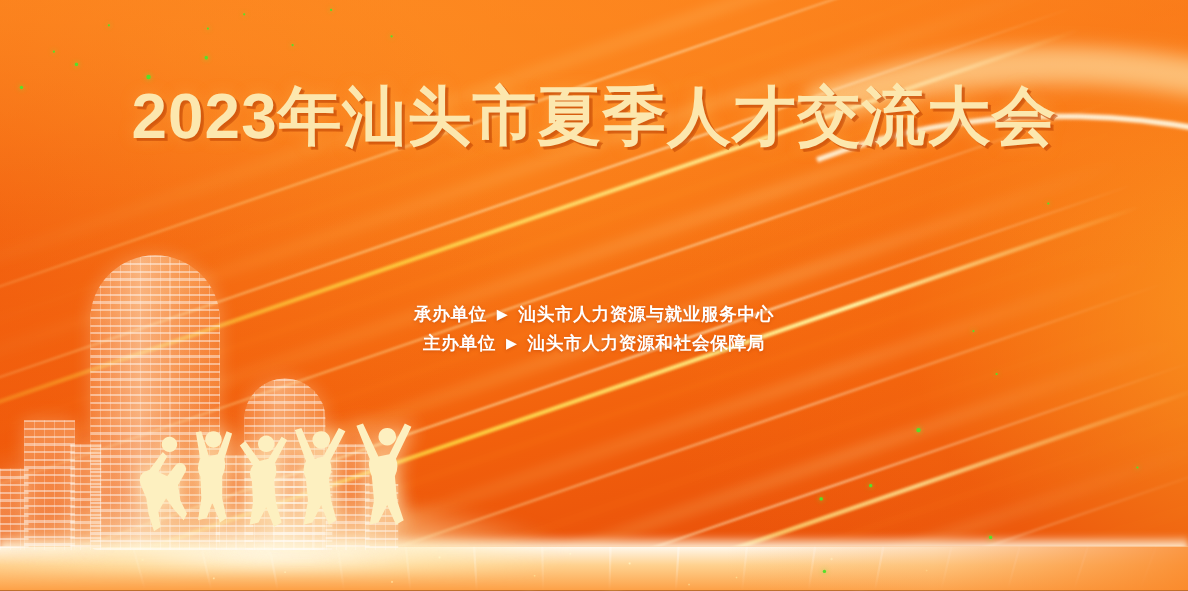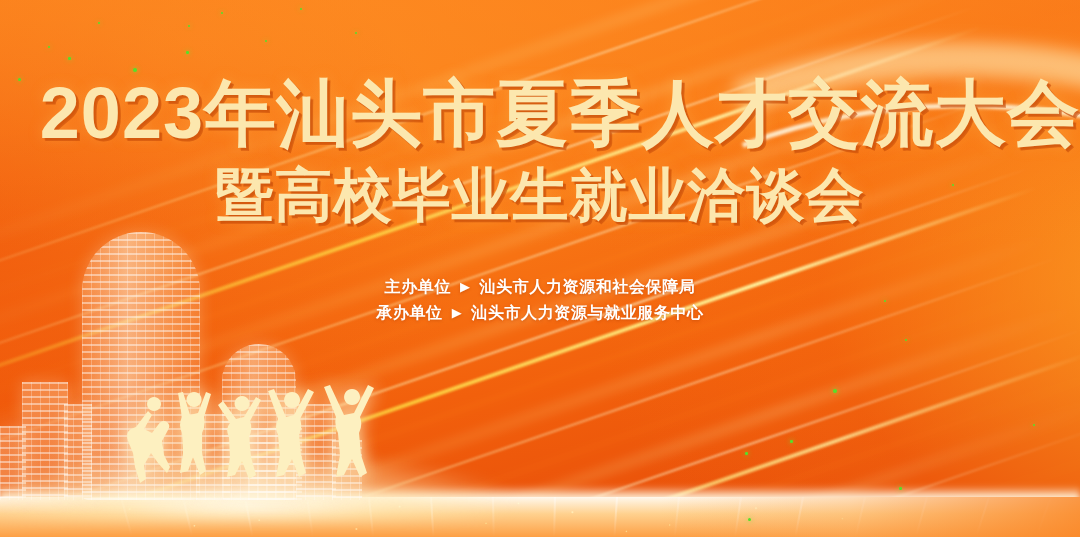--- a/index.html
+++ b/index.html
@@ -241,21 +241,21 @@
     color:#FCE7AE;
     font-weight:700;
     letter-spacing:1px;
     line-height:1.04;
     text-shadow:
       3px 3px 0 rgba(196,72,8,.55),
       2px 2px 1px rgba(210,85,10,.45),
       0 0 14px rgba(255,190,90,.35);
     white-space:nowrap;
   }
-  .title-line.l1{font-size:72px;text-align:right;}
+  .title-line.l1{font-size:58px;}
   .title-line.l2{font-size:58px;margin-top:14px;}
 
   .orgs{
     position:absolute;left:0;right:0;top:274px;
     text-align:center;
     color:#FFFFFF;
   }
   .org-row{
     font-size:16px;font-weight:700;line-height:1.62;
     letter-spacing:.6px;
@@ -402,27 +402,26 @@
       <s style="left: 1033px; top: 424px; width: 2px; height: 2px;"></s>
       <s style="left: 748px; top: 518px; width: 3px; height: 3px;"></s>
       <s style="left: 884px; top: 300px; width: 2px; height: 2px;"></s>
       <s style="left: 952px; top: 184px; width: 2px; height: 2px;"></s>
     </div>
 
   <div class="content">
 
     <div class="title-wrap">
       <span class="title-line l1">2023年汕头市夏季人才交流大会</span>
-      <span class="title-line l2">暨高校毕业生就业洽谈会</span>
     </div>
 
     <div class="orgs">
+      <div class="org-row">
+        <span class="org-label">承办单位</span><span class="org-arrow">▶</span><span class="org-name">汕头市人力资源与就业服务中心</span>
+      </div>
       <div class="org-row">
         <span class="org-label">主办单位</span><span class="org-arrow">▶</span><span class="org-name">汕头市人力资源和社会保障局</span>
       </div>
-      <div class="org-row">
-        <span class="org-label">承办单位</span><span class="org-arrow">▶</span><span class="org-name">汕头市人力资源与就业服务中心</span>
-      </div>
     </div>
 
 
   </div>
 </div>
 
 </body></html>

